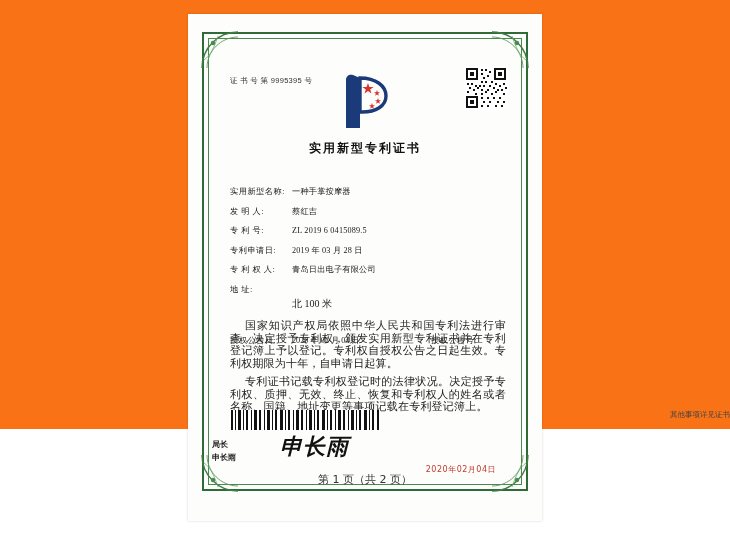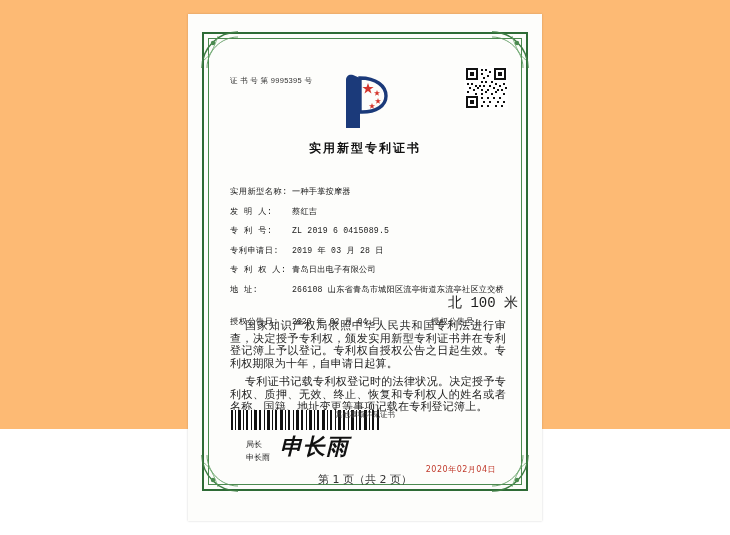--- a/index.html
+++ b/index.html
@@ -10,21 +10,21 @@
     width: 730px;
     height: 535px;
     background: #ffffff;
     font-family: "Liberation Sans", sans-serif;
     overflow: hidden;
   }
   .page {
     position: relative;
     width: 730px;
     height: 429px;
-    background: #fdba74;
+    background: #f97316;
   }
   
   .cert-wrap {
     position: absolute;
     left: 188px;
     top: 14px;
     width: 354px;
     height: 507px;
     background: #fdfdfb;
     box-shadow: 0 0 2px rgba(0,0,0,0.18);
@@ -91,24 +91,24 @@
     font-size: 12px;
     font-weight: bold;
     color: #111;
     letter-spacing: 2px;
   }
 
   .fields {
     position: absolute;
     left: 42px;
     top: 172px;
-    right: 24px;
+    right: 48px;
     font-size: 8.2px;
     color: #1a1a1a;
-    font-family: Liberation Mono, monospace;
+    font-family: Liberation Serif, serif;
   }
   .row {
     display: flex;
     align-items: flex-start;
     margin-bottom: 8.5px;
     line-height: 11px;
   }
   .lab {
     width: 62px;
     flex: 0 0 62px;
@@ -126,24 +126,23 @@
     gap: 31px;
   }
   .col-a { display:flex; flex: 0 0 170px; }
   .col-b { display:flex; flex: 1 1 auto; }
   .lab-s { width: 62px; flex: 0 0 62px; white-space: nowrap; letter-spacing:0.5px;}
   .lab-s2 { width: 58px; flex: 0 0 58px; white-space: nowrap; letter-spacing:0.5px;}
 
   .addr-second {
     margin-left: 62px;
     margin-top: -5px;
-    margin-bottom: 7px;
-    font-size: 14px;
+    margin-bottom: 26px;
+    font-size: 10px;
     line-height: 11px;
-    text-align: right;
   }
 
   .body-text {
     position: absolute;
     left: 42px;
     right: 36px;
     top: 306px;
     font-size: 11px;
     line-height: 12.5px;
     color: #222;
@@ -156,26 +155,27 @@
   .barcode {
     position: absolute;
     left: 42px;
     top: 396px;
     width: 150px;
     height: 20px;
   }
 
   .sign-block {
     position: absolute;
-    left: 58px;
+    left: 24px;
     top: 424px;
     font-size: 8px;
     line-height: 13px;
     color: #1a1a1a;
     font-family: "DejaVu Sans", sans-serif;
+    font-weight: bold;
   }
   .handwriting {
     position: absolute;
     left: 92px;
     top: 418px;
     font-family: "DejaVu Serif", serif;
     font-size: 22px;
     font-style: italic;
     font-weight: bold;
     color: #111;
@@ -205,21 +205,21 @@
     text-align: center;
     font-size: 11px;
     color: #333;
     font-family: "DejaVu Sans", sans-serif;
   }
   .footer-note {
     position: absolute;
     left: 0;
     right: 0;
     bottom: 9px;
-    text-align: center;
+    text-align: right;
     font-size: 7.5px;
     color: #444;
     font-family: "DejaVu Sans", sans-serif;
   }
 </style>
 </head>
 <body>
 
 <div class="page">
 
@@ -358,21 +358,20 @@
       <div class="row">
         <div class="lab">专利申请日:</div>
         <div class="val">2019 年 03 月 28 日</div>
       </div>
       <div class="row">
         <div class="lab">专 利 权 人:</div>
         <div class="val">青岛日出电子有限公司</div>
       </div>
       <div class="row">
         <div class="lab">地  址:</div>
-        <div class="val">266108 山东省青岛市城阳区流亭街道东流亭社区立交桥</div>
       </div>
       <div class="addr-second">北 100 米</div>
       <div class="row-2col">
         <div class="col-a">
           <div class="lab-s">授权公告日:</div>
           <div>2020 年 02 月 04 日</div>
         </div>
         <div class="col-b">
           <div class="lab-s2">授权公告号:</div>
         </div>

